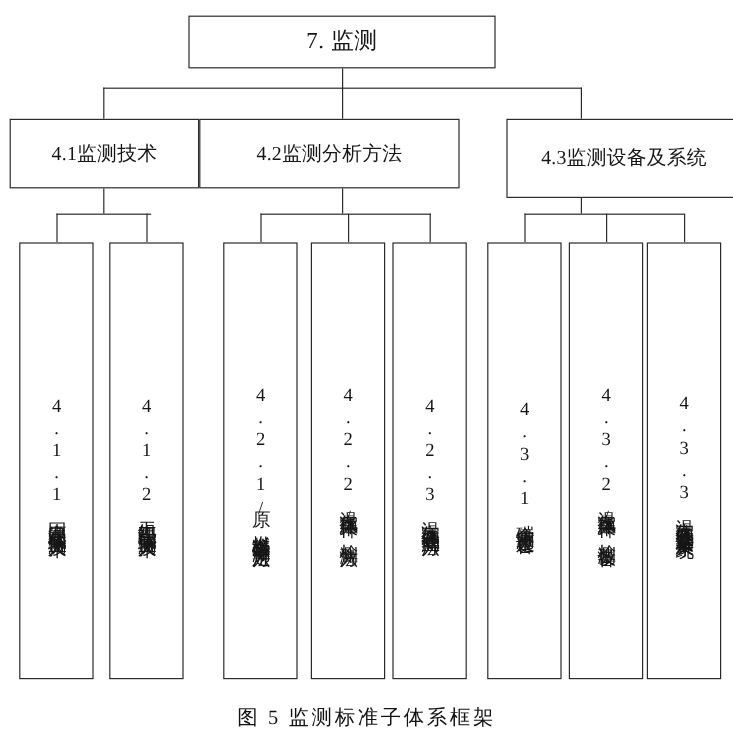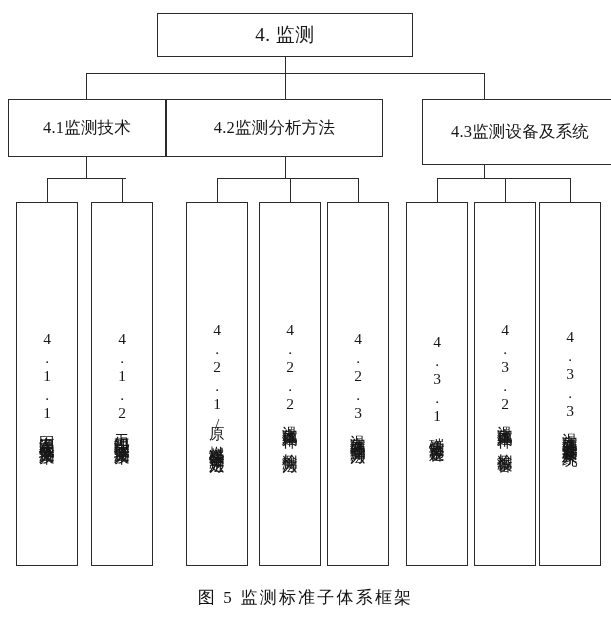--- a/index.html
+++ b/index.html
@@ -91,21 +91,21 @@
     letter-spacing: 2.2px;
     color: #111111;
     font-family: "Liberation Serif", "DejaVu Serif", serif;
   }
 </style>
 </head>
 <body>
 
 <div class="canvas">
 
-  <div class="box box-root">4. 监测</div>
+  <div class="box box-root">7. 监测</div>
 
   <div class="ln vline" style="left:284.5px; top:57px; height:17px;"></div>
 
   <div class="ln hline" style="left:86px; top:73px; width:399px;"></div>
 
   <div class="ln vline" style="left:86px; top:73px; height:26px;"></div>
   <div class="ln vline" style="left:284.5px; top:73px; height:26px;"></div>
   <div class="ln vline" style="left:484px; top:73px; height:26px;"></div>
 
   <div class="box box-l2 box-l2-a">4.1监测技术</div>

